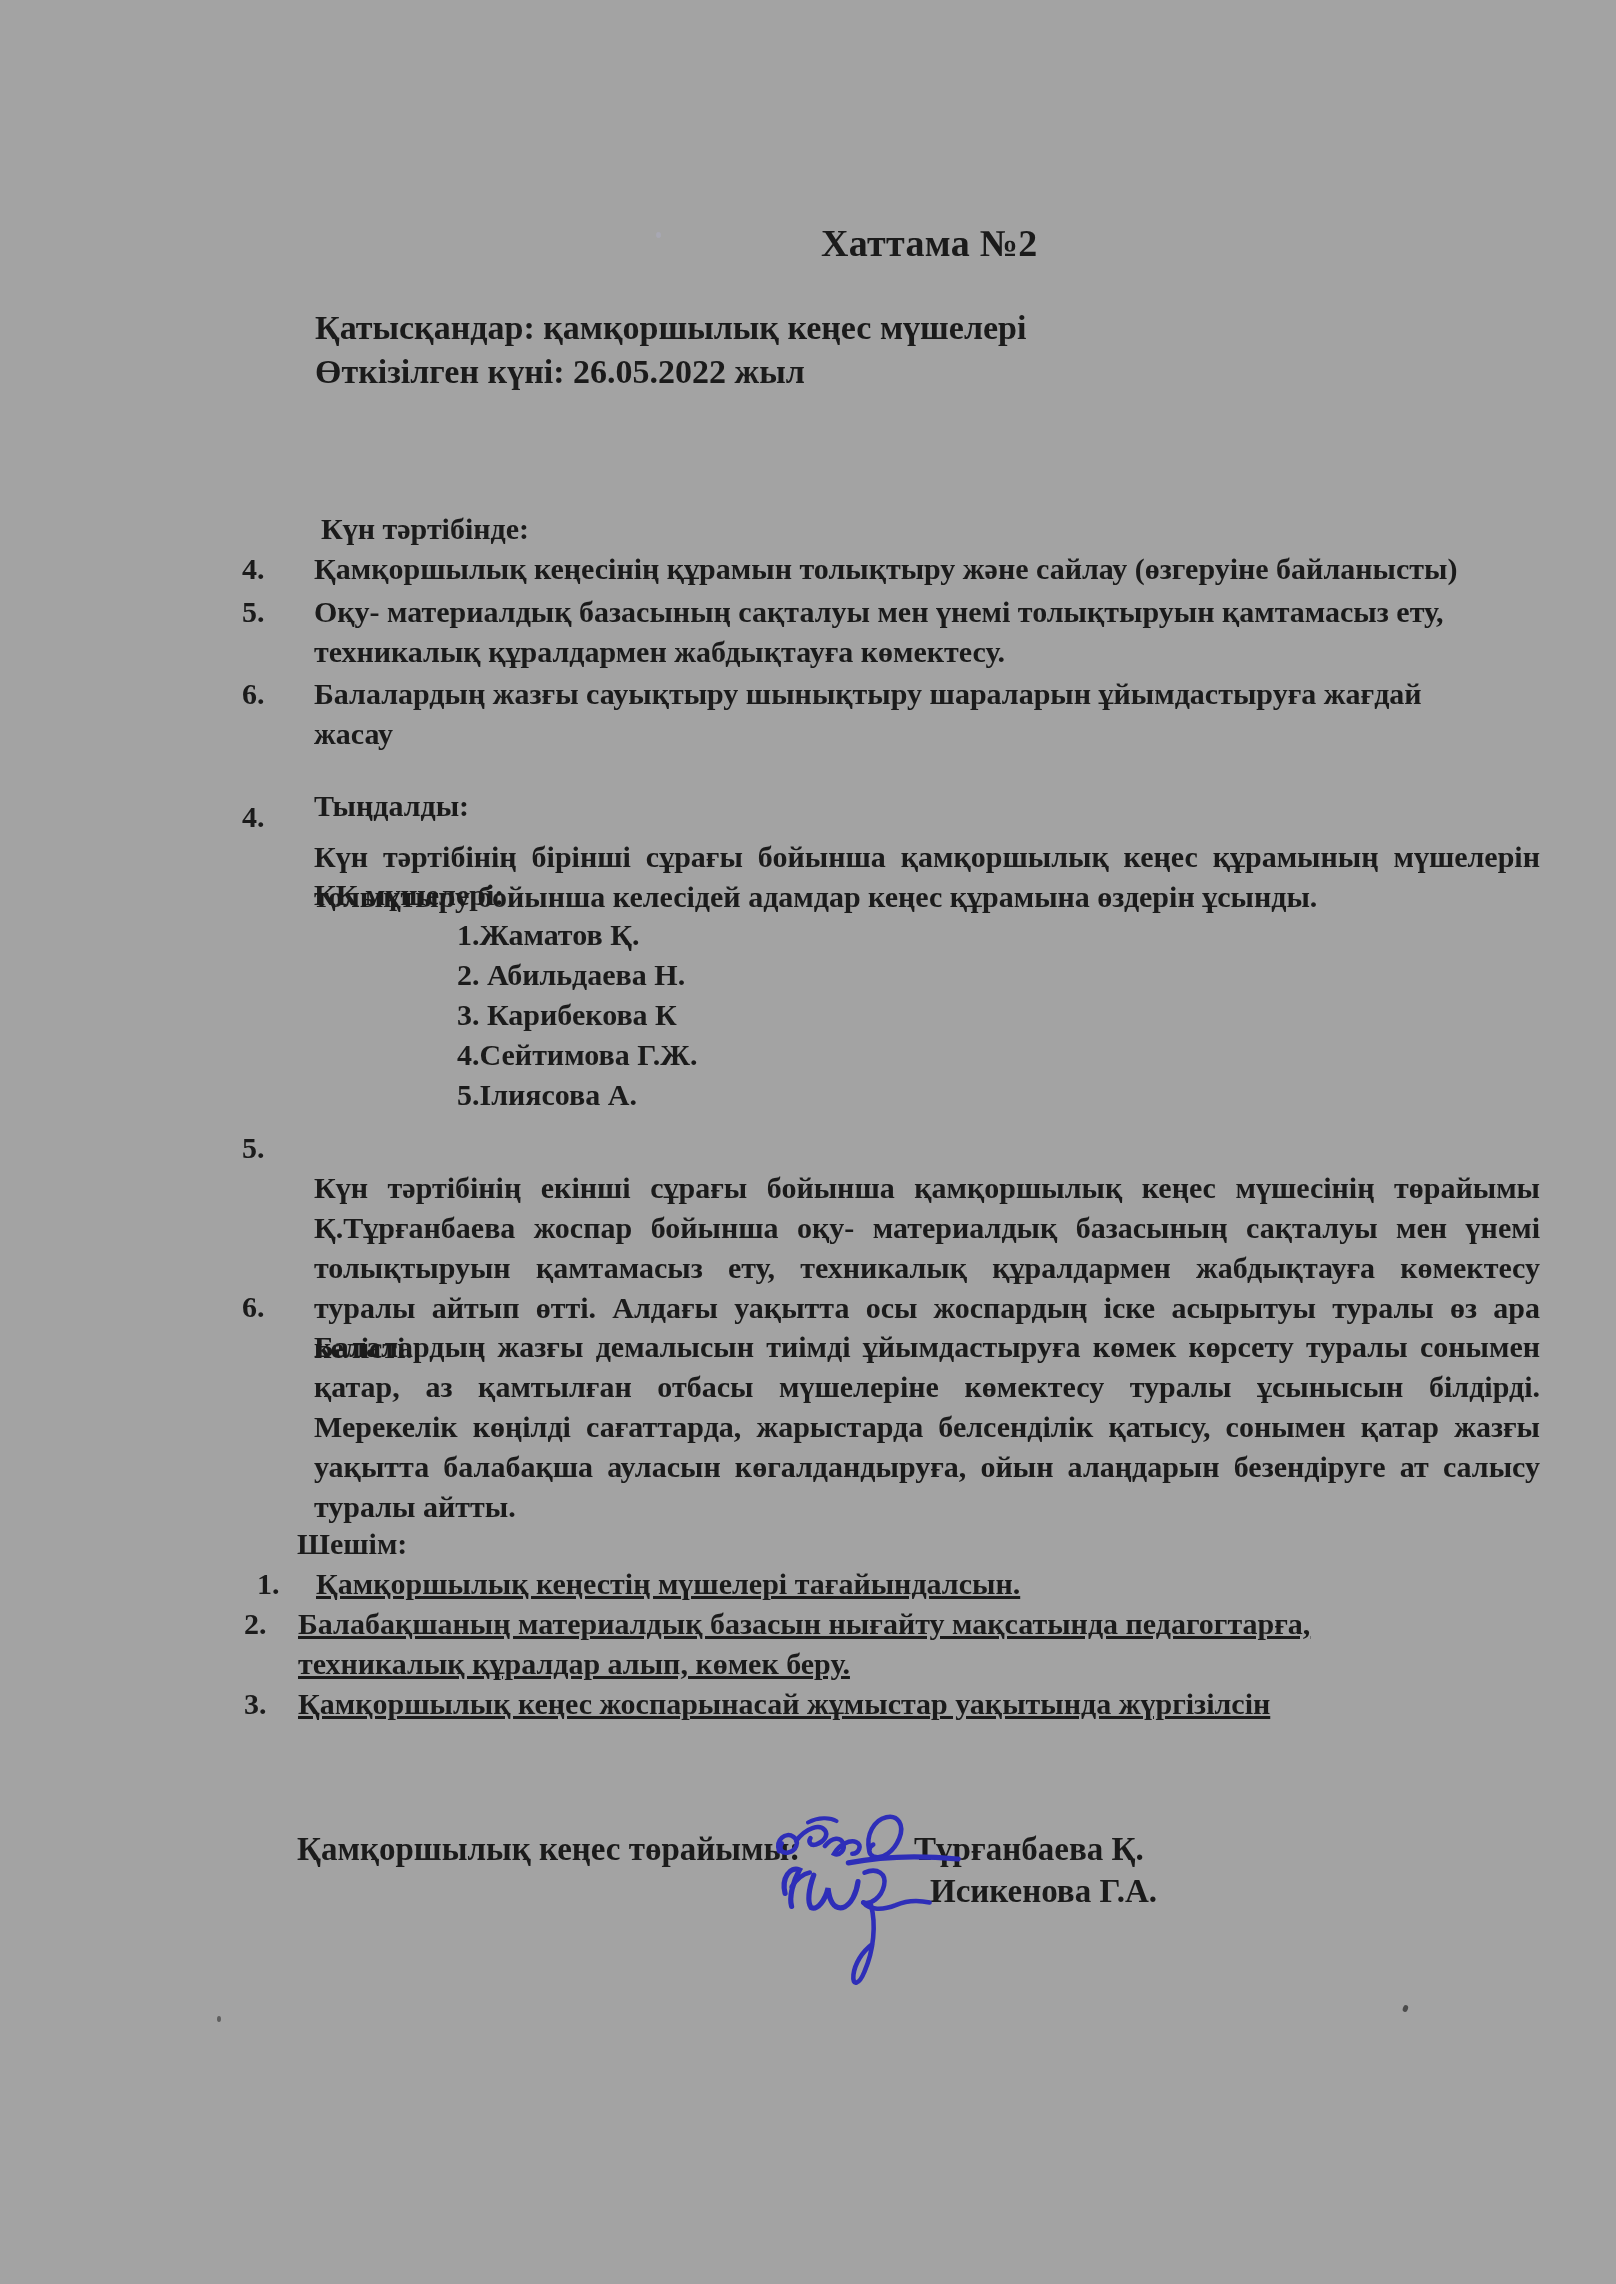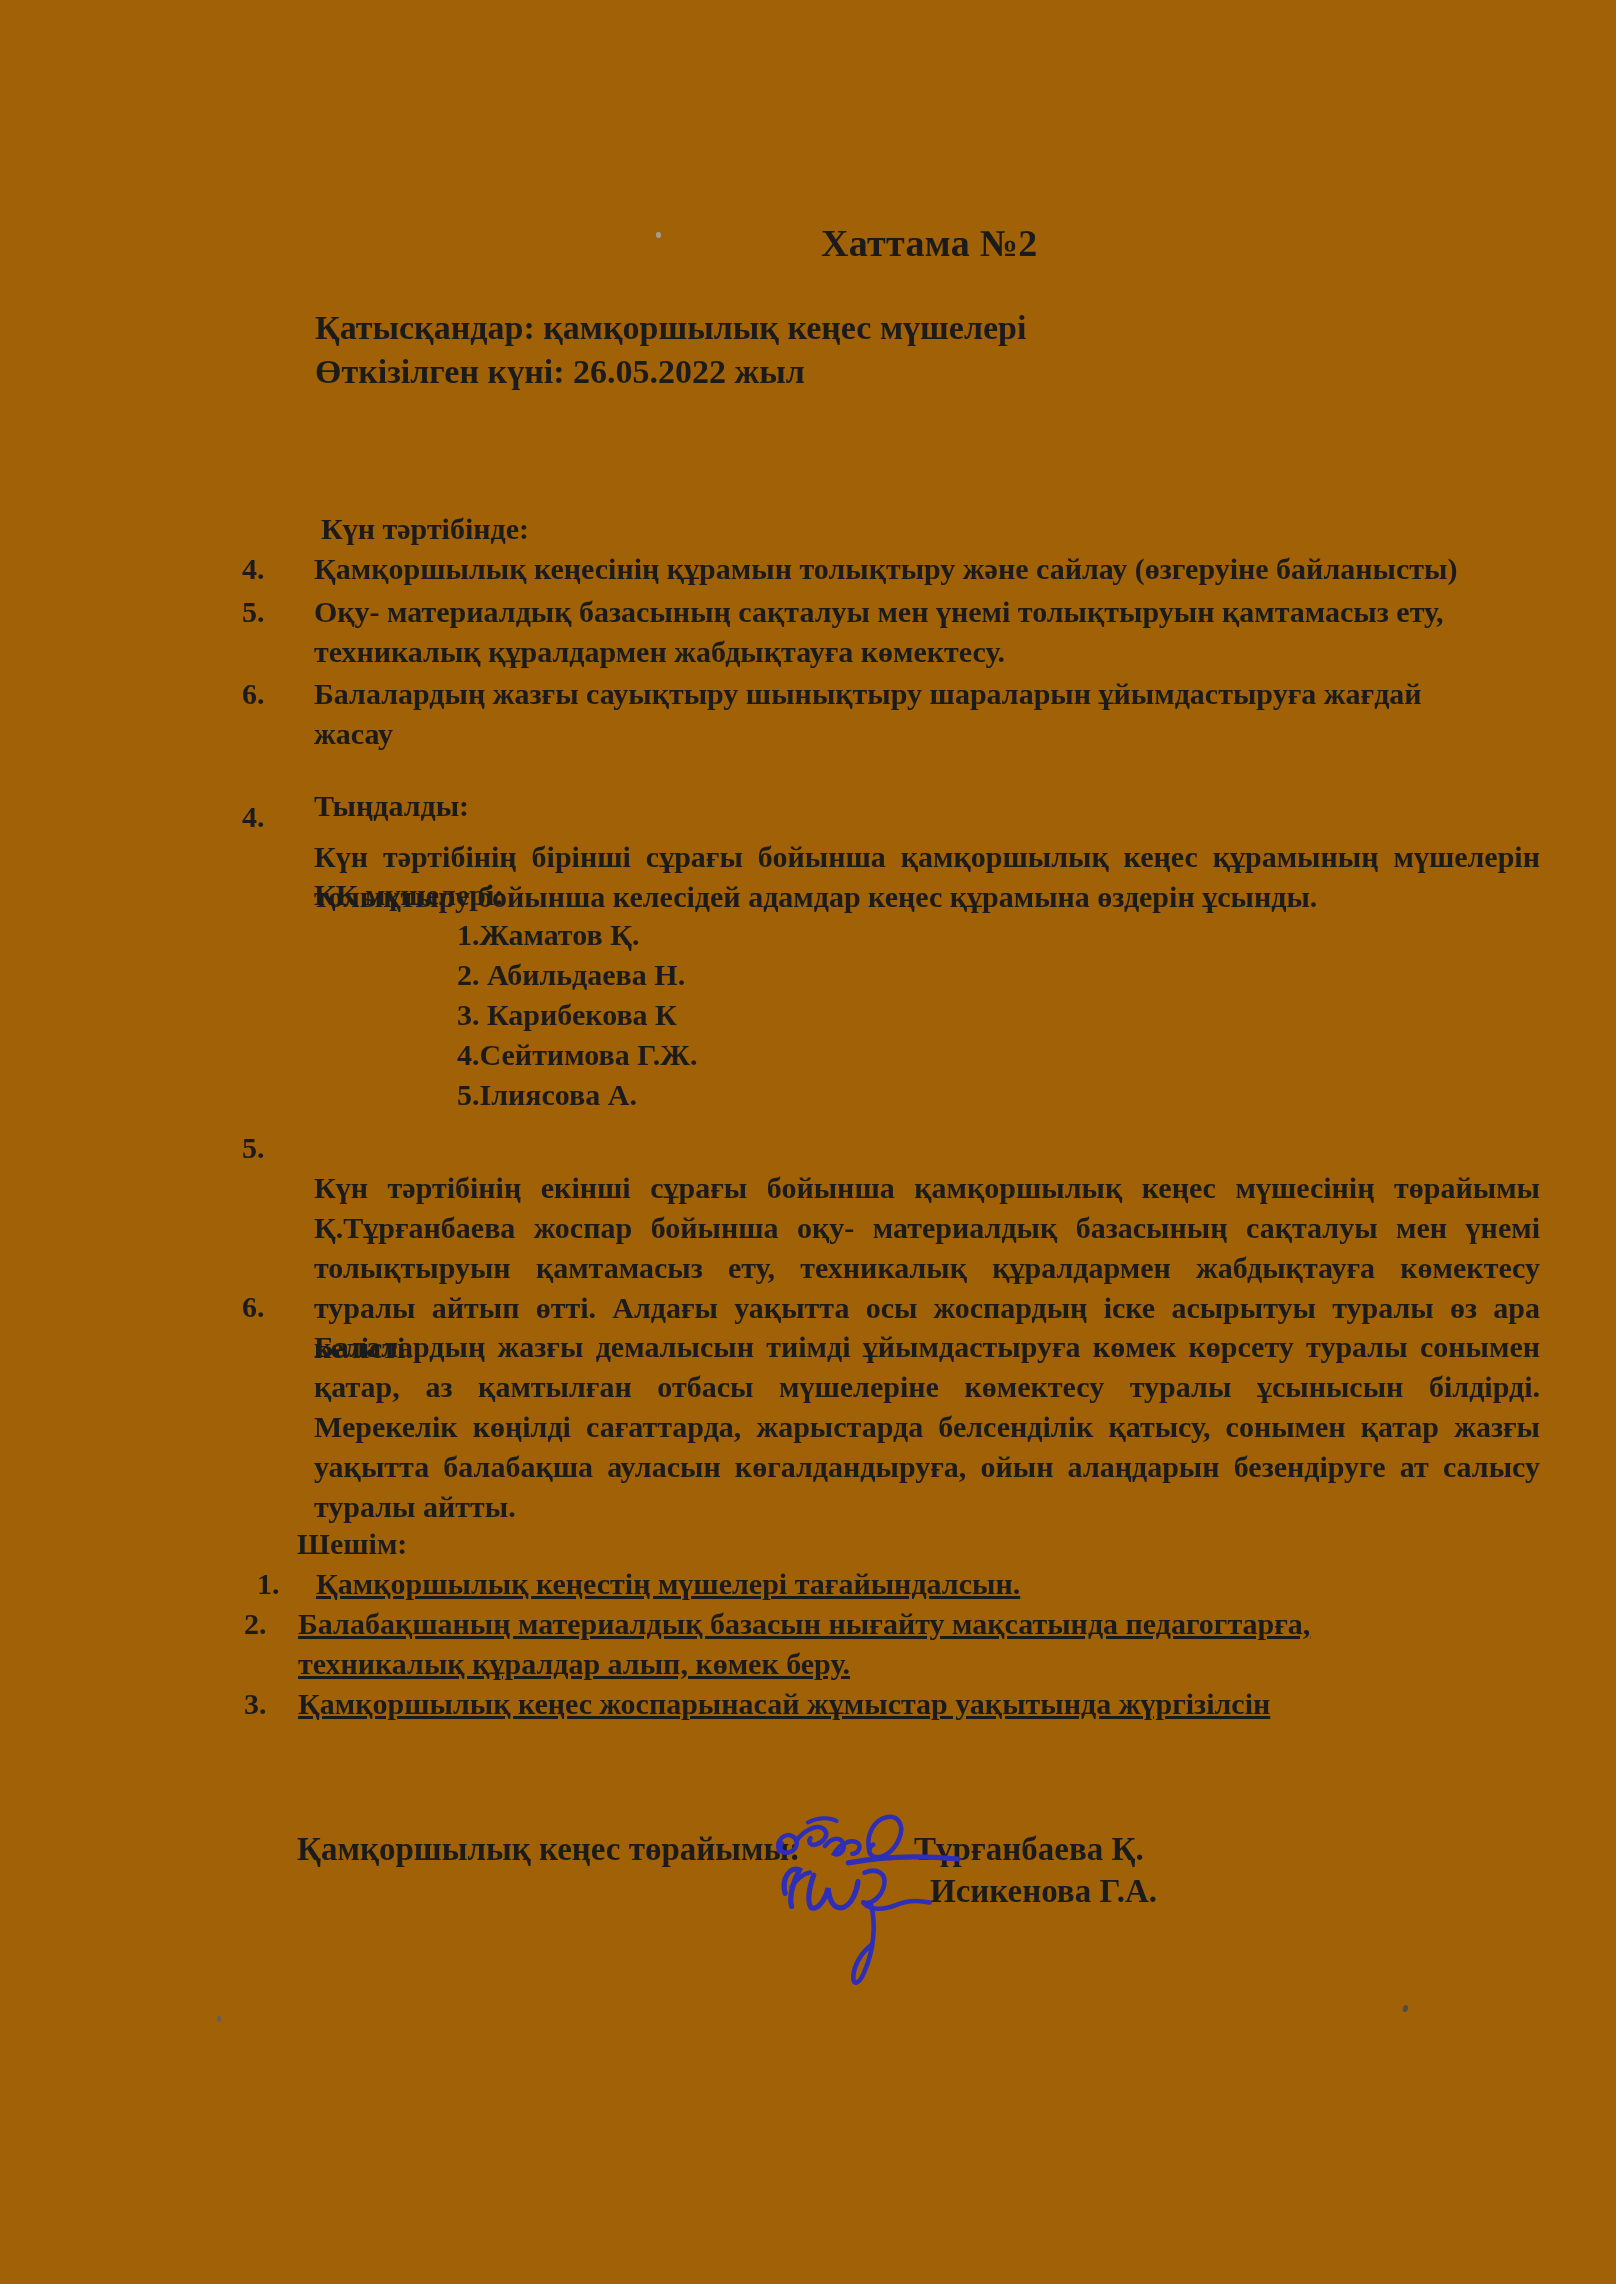--- a/index.html
+++ b/index.html
@@ -1,19 +1,19 @@
 <!DOCTYPE html>
 <html style="font-size:10.4px"><head>
 <meta charset="utf-8">
 <style>
   html,body{margin:0;padding:0;background:#ffffff;}
   .page{
     position:relative;
     width:1616px;height:2284px;
-    background:#a16207;
+    background:#a3a3a3;
     font-family:"Liberation Serif","DejaVu Serif",serif;
     font-weight:700;
     color:#1b1b1b;
     overflow:hidden;
   }
   .abs{position:absolute;}
   .doc-title{
     left:821px;top:223px;
     font-size:38px;line-height:40px;
     letter-spacing:0.3px;

